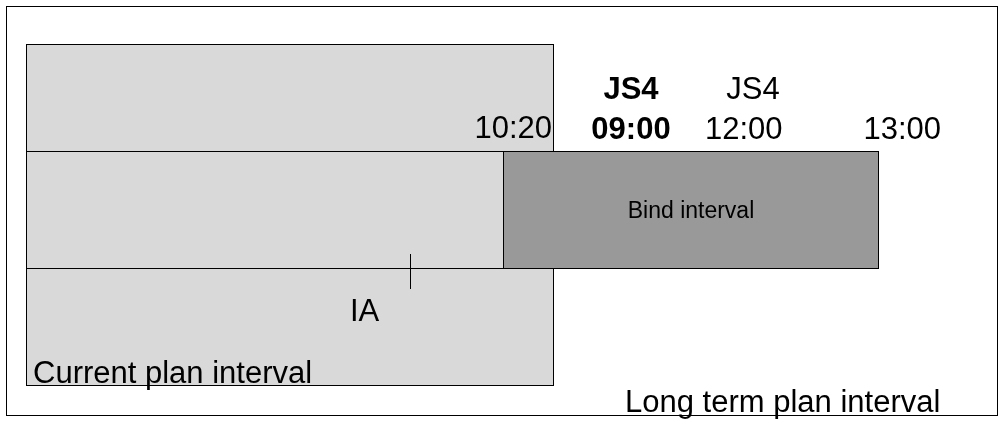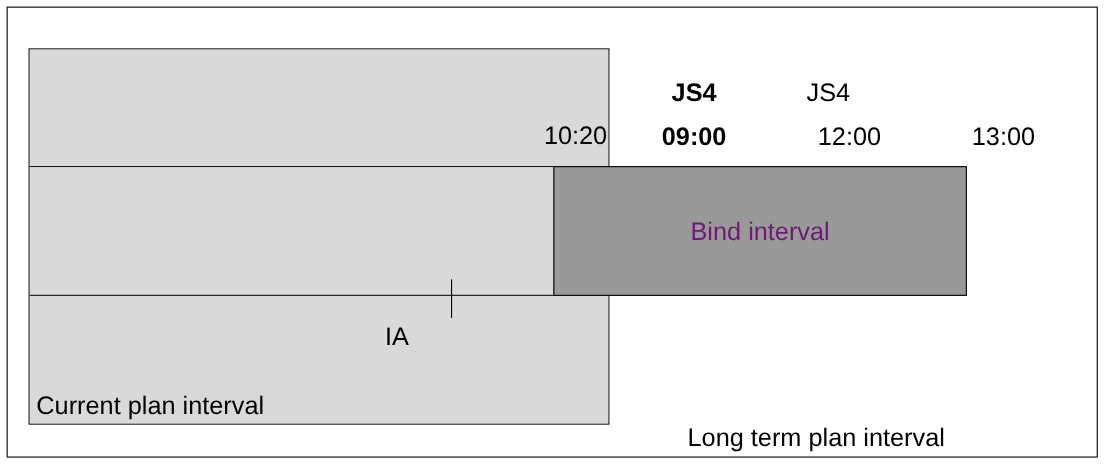--- a/index.html
+++ b/index.html
@@ -74,45 +74,45 @@
     height: 118px;
     box-sizing: border-box;
     background: #999999;
     border: 1px solid #000000;
     display: flex;
     align-items: center;
     justify-content: center;
   }
   .bind-bar-label {
     font-size: 23px;
-    color: #701a75;
+    color: #000000;
     line-height: 1;
     white-space: nowrap;
   }
 
   
   .txt {
     position: absolute;
     color: #000000;
-    font-size: 23px;
+    font-size: 31px;
     line-height: 1;
     white-space: nowrap;
   }
   .txt.bold { font-weight: bold; }
 
   
   .t-10 { left: 413px; top: 112px; width: 139px; text-align: right; }
 
   
   .js4-bold   { left: 583px; top: 73px;  width: 96px; text-align: center; }
   .t-11-bold  { left: 583px; top: 113px; width: 96px; text-align: center; }
 
   
   .js4-plain  { left: 705px; top: 73px;  width: 96px; text-align: center; }
-  .t-12-plain { left: 705px; top: 113px; width: 96px; text-align: right; }
+  .t-12-plain { left: 705px; top: 113px; width: 96px; text-align: left; }
 
   
   .t-13 { left: 845px; top: 113px; width: 96px; text-align: right; }
 
   
   .tick {
     position: absolute;
     left: 410px;
     top: 254px;
     width: 0;

